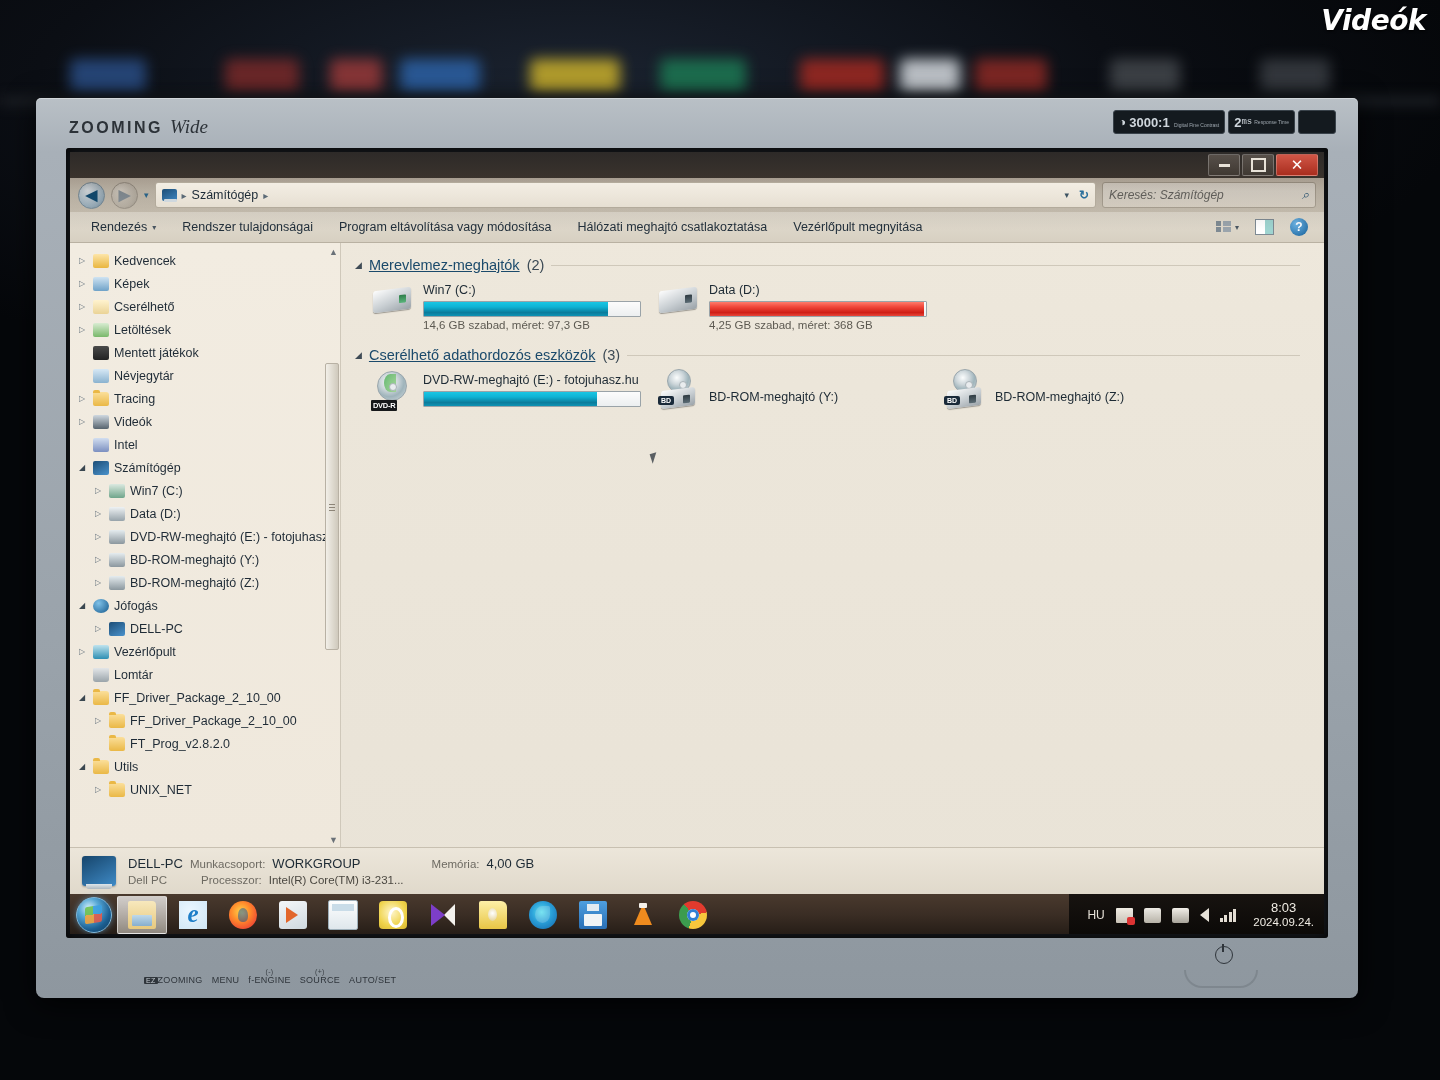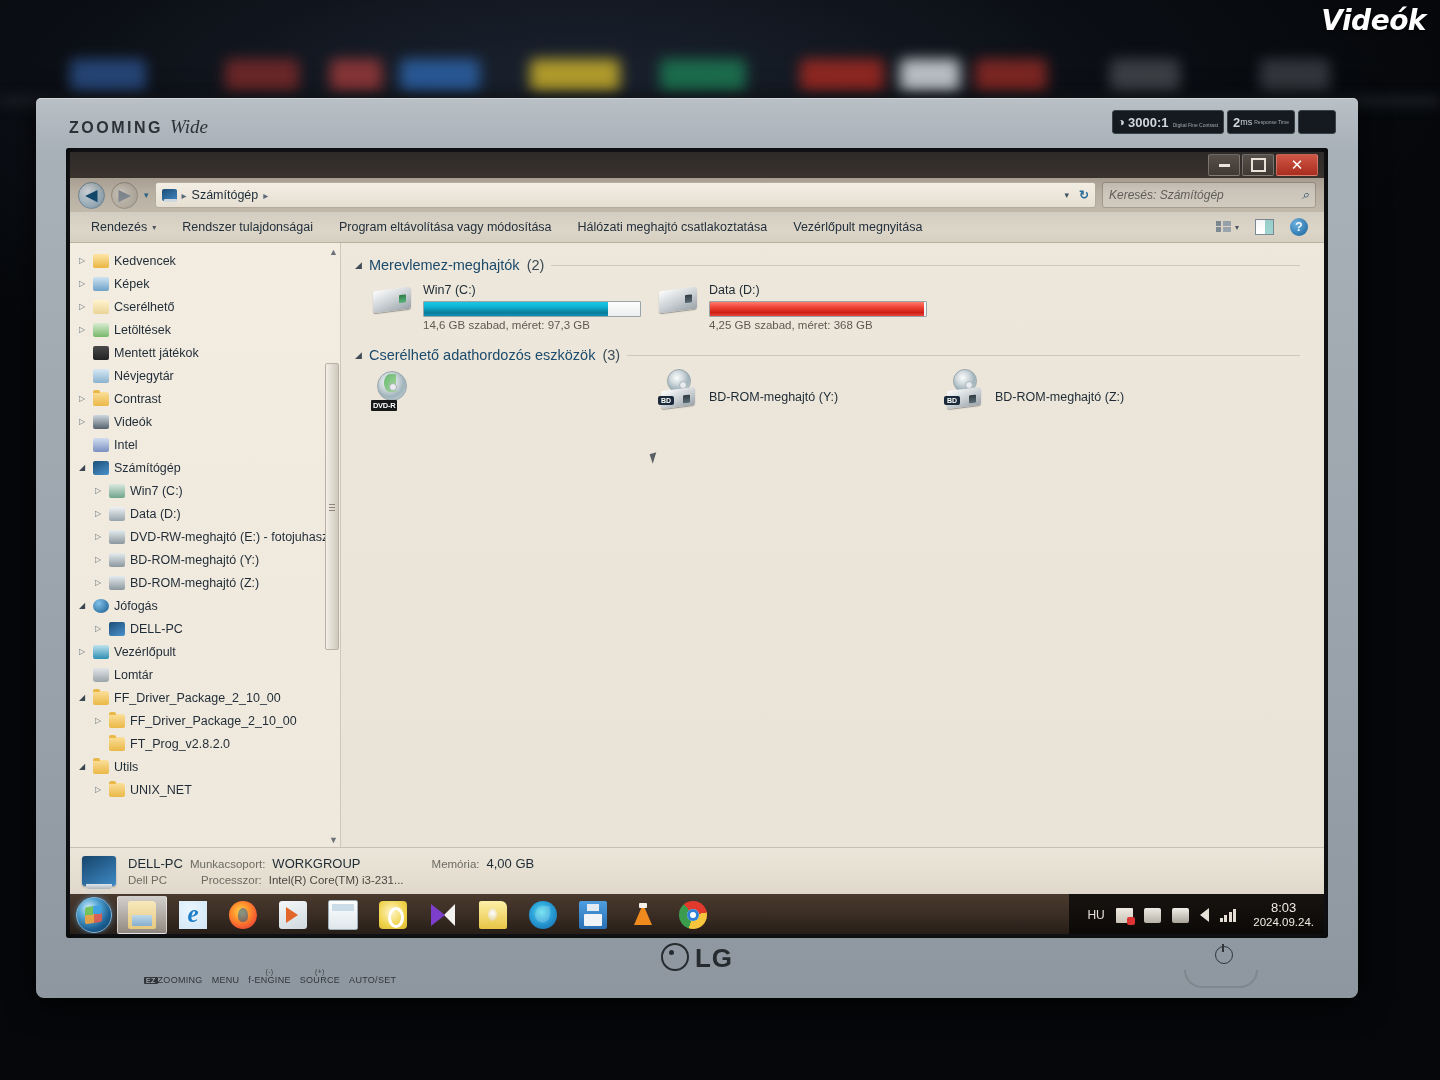--- a/index.html
+++ b/index.html
@@ -132,21 +132,21 @@
   .ctrlpanel{background:linear-gradient(180deg,#bfe3ee,#2e8fb3);border-radius:2px;}
   .bin{background:linear-gradient(180deg,#e3e6e8,#9aa4aa);border-radius:1px 1px 3px 3px;}
   .navthumb{position:absolute;right:1px;width:12px;background:linear-gradient(90deg,#f2efe8,#cfc9bc);
      border:1px solid #b8b1a4;border-radius:2px;}
   .arrowtop{position:absolute;right:2px;top:4px;font-size:9px;color:#6a7178;}
   .arrowbot{position:absolute;right:2px;bottom:2px;font-size:9px;color:#6a7178;}
 
   .content{flex:1;position:relative;overflow:hidden;padding:10px 0 0 14px;}
   .group{display:flex;align-items:center;gap:7px;margin:4px 0 8px 0;}
   .group .tri{font-size:9px;color:#3f4b55;}
-  .group .gtitle{font-size:14.5px;color:#1b4a6b;}
+  .group .gtitle{font-size:14.5px;color:#1b4a6b;text-decoration:underline;}
   .group .gcount{font-size:14.5px;color:#3c4a55;}
   .group .gline{flex:1;height:1px;background:#cfc8ba;margin-right:24px;}
 
   .tiles{display:flex;flex-wrap:wrap;}
   .tile{width:270px;display:flex;gap:8px;margin:0 0 12px 16px;}
   .tileicon{width:44px;height:40px;position:relative;flex:0 0 44px;}
   .tiletext{flex:1;padding-top:2px;}
   .tilename{font-size:12.5px;color:#1d2a34;line-height:15px;}
   .bar{height:14px;border:1px solid #9aa3a8;background:linear-gradient(180deg,#fcfcfc,#eceff0);
      margin:3px 0 2px 0;border-radius:1px;overflow:hidden;}
@@ -290,21 +290,21 @@
     <div class="badges">
       <div class="badge">
         <span style="font-size:12px;margin-right:3px;">◑</span>
         <span>
           <b>3000:1</b>
           <span class="sm">Digital Fine Contrast</span>
         </span>
       </div>
       <div class="badge">
         <b>2</b>
-        <span style="font-size:9px;">ms</span>
+        <span style="font-size:9px;font-family:Liberation Mono, monospace;">ms</span>
         <span class="sm">Response Time</span>
       </div>
       <div class="badge" style="width:26px;"></div>
     </div>
 
     <div class="bezel">
       <div class="screen">
         <div class="win">
           <div class="win-bg-photo"></div>
 
@@ -395,21 +395,21 @@
                     <span>Mentett játékok</span>
                   </div>
                   <div class="tree-item" style="padding-left: 6px;">
                     <span class="tw"></span>
                     <span class="ico contacts"></span>
                     <span>Névjegytár</span>
                   </div>
                   <div class="tree-item" style="padding-left: 6px;">
                     <span class="tw">▷</span>
                     <span class="ico folder"></span>
-                    <span>Contrast</span>
+                    <span>Tracing</span>
                   </div>
                   <div class="tree-item" style="padding-left: 6px;">
                     <span class="tw">▷</span>
                     <span class="ico video"></span>
                     <span>Videók</span>
                   </div>
                   <div class="tree-item" style="padding-left: 6px;">
                     <span class="tw"></span>
                     <span class="ico music"></span>
                     <span>Intel</span>
@@ -537,20 +537,26 @@
                     <span class="gcount">(3)</span>
                     <span class="gline"></span>
                   </div>
                   <div class="tiles">
                     <div class="tile">
                       <div class="tileicon">
                         <span class="cd">
                           <span class="cdgreen"></span>
                         </span>
                         <span class="dvdlabel">DVD-R</span>
+                      </div>
+                      <div class="tiletext">
+                        <div class="tilename">DVD-RW-meghajtó (E:) - fotojuhasz.hu</div>
+                        <div class="bar">
+                          <div class="fill teal" style="width:80%"></div>
+                        </div>
                       </div>
                     </div>
                     <div class="tile simple">
                       <div class="tileicon">
                         <span class="cd" style="left:10px;top:-2px;width:22px;height:22px;"></span>
                         <span class="drv" style="top:18px;left:4px;width:34px;height:18px;"></span>
                         <span class="bdlabel">BD</span>
                       </div>
                       <div class="tiletext">
                         <div class="tilename">BD-ROM-meghajtó (Y:)</div>
@@ -654,23 +660,20 @@
                 <span class="t">8:03</span>
                 <span class="d">2024.09.24.</span>
               </span>
             </div>
           </div>
 
         </div>
       </div>
     </div>
 
-    <div class="lgbrand">
-      <span class="ring"></span><span>LG</span>
-    </div>
     <div class="neckchev"></div>
     <div class="powerled"></div>
 
     <div class="osd">
       <span><span class="ez">EZ</span><span>ZOOMING</span></span>
       <span>MENU</span>
       <span><span class="pm">(-)</span><span>f-ENGINE</span></span>
       <span><span class="pm">(+)</span><span>SOURCE</span></span>
       <span>AUTO/SET</span>
     </div>

